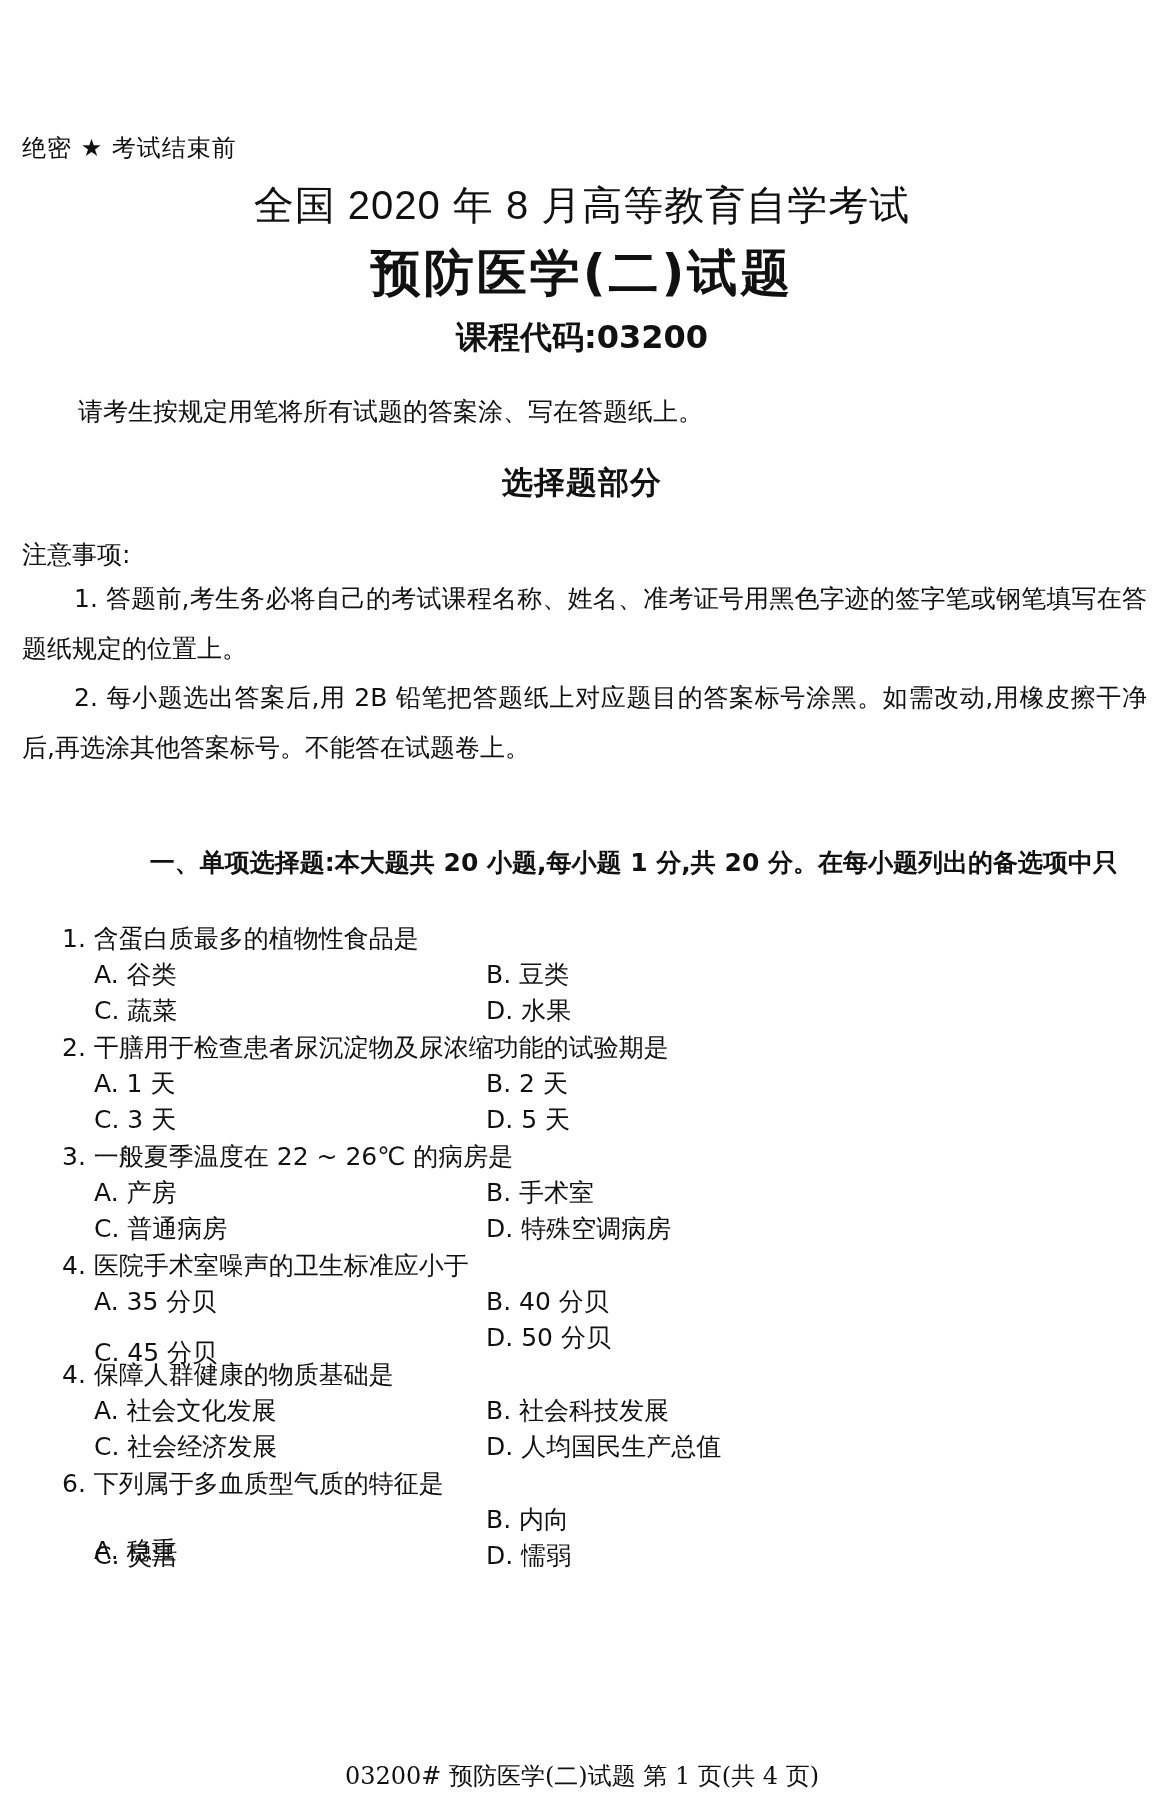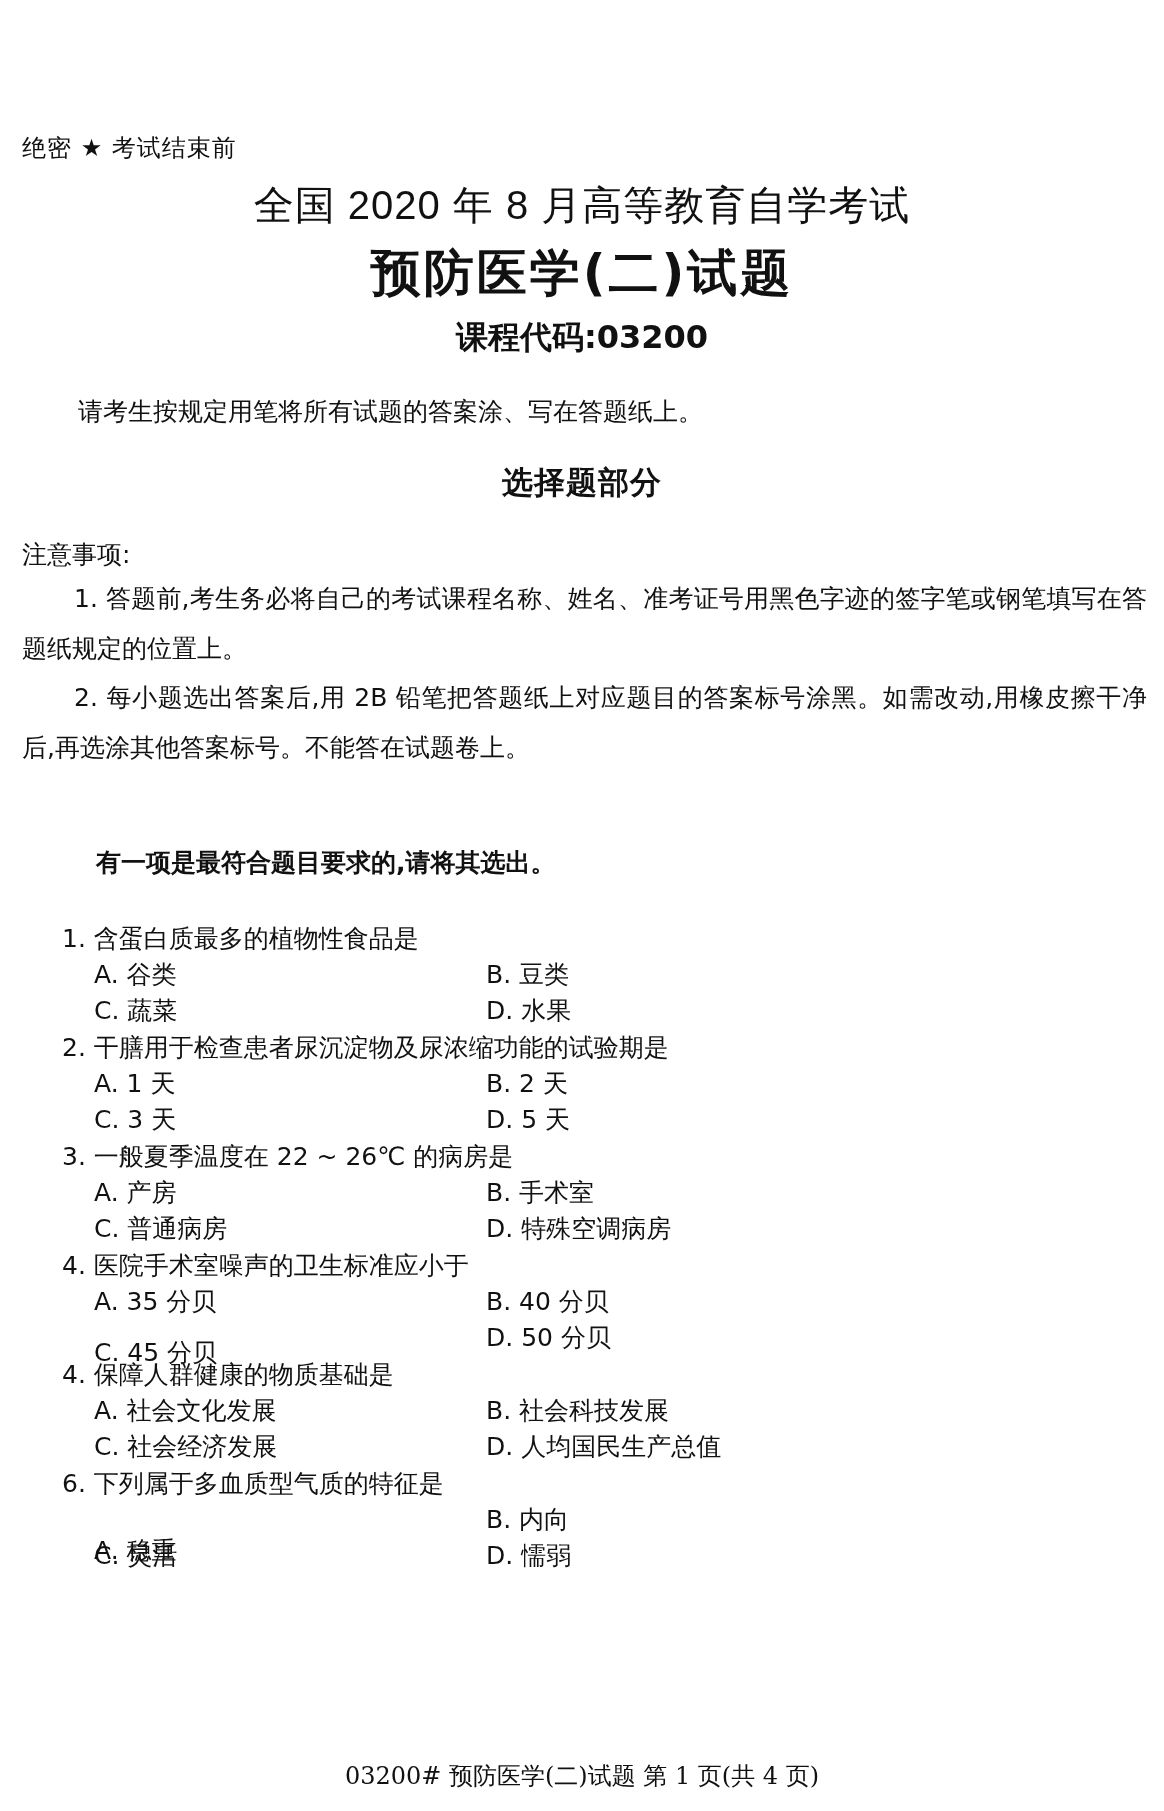--- a/index.html
+++ b/index.html
@@ -1,21 +1,21 @@
 <!DOCTYPE html>
 <html><head>
 <meta charset="utf-8">
 <style>
   html, body { margin: 0; padding: 0; background: #ffffff; }
   body {
     width: 1164px; height: 1811px; position: relative; overflow: hidden;
     color: #111111;
     font-family: "DejaVu Sans", "Liberation Sans", sans-serif;
   }
-  .abs { position: absolute; white-space: nowrap; }
+  .abs { position: absolute; white-space: nowrap; text-align: right; }
   .confidential { left: 22px; top: 132px; font-size: 24px; letter-spacing: 1px; }
   .exam-title { left: 0; width: 1164px; text-align: center; top: 178px; font-family: Liberation Sans, sans-serif; font-size: 40px; letter-spacing: 1px; }
   .paper-title { left: 0; width: 1164px; text-align: center; top: 240px; font-size: 50px; font-weight: bold; letter-spacing: 3px; }
   .course-code { left: 0; width: 1164px; text-align: center; top: 316px; font-size: 32px; font-weight: bold; }
   .instruction { left: 78px; top: 395px; font-size: 25px; }
   .section-title { left: 0; width: 1164px; text-align: center; top: 462px; font-size: 31px; font-weight: bold; letter-spacing: 1px; }
   .notes-heading { left: 22px; top: 538px; font-size: 25px; }
   .note { left: 22px; width: 1125px; font-size: 25px; line-height: 50px; text-indent: 52px; white-space: normal; text-align: justify; }
   .note1 { top: 574px; }
   .note2 { top: 673px; }
@@ -35,21 +35,21 @@
 <div class="abs course-code">课程代码:03200</div>
 
 <div class="abs instruction">请考生按规定用笔将所有试题的答案涂、写在答题纸上。</div>
 <div class="abs section-title">选择题部分</div>
 
 <div class="abs notes-heading">注意事项:</div>
 <div class="abs note note1">1. 答题前,考生务必将自己的考试课程名称、姓名、准考证号用黑色字迹的签字笔或钢笔填写在答题纸规定的位置上。</div>
 <div class="abs note note2">2. 每小题选出答案后,用 2B 铅笔把答题纸上对应题目的答案标号涂黑。如需改动,用橡皮擦干净后,再选涂其他答案标号。不能答在试题卷上。</div>
 
 <div class="abs part-heading">
-  <span class="indent">有一项是最符合题目要求的,请将其选出。</span>
+  <span>一、单项选择题:本大题共 20 小题,每小题 1 分,共 20 分。在每小题列出的备选项中只</span>
 </div>
 
 <div class="abs questions">
 
   <div class="q-stem" style="top:0px">1. 含蛋白质最多的植物性食品是</div>
   <div class="q-opt" style="left:82px;top:36px">A. 谷类</div>
   <div class="q-opt" style="left:474px;top:36px">B. 豆类</div>
   <div class="q-opt" style="left:82px;top:72px">C. 蔬菜</div>
   <div class="q-opt" style="left:474px;top:72px">D. 水果</div>
 

